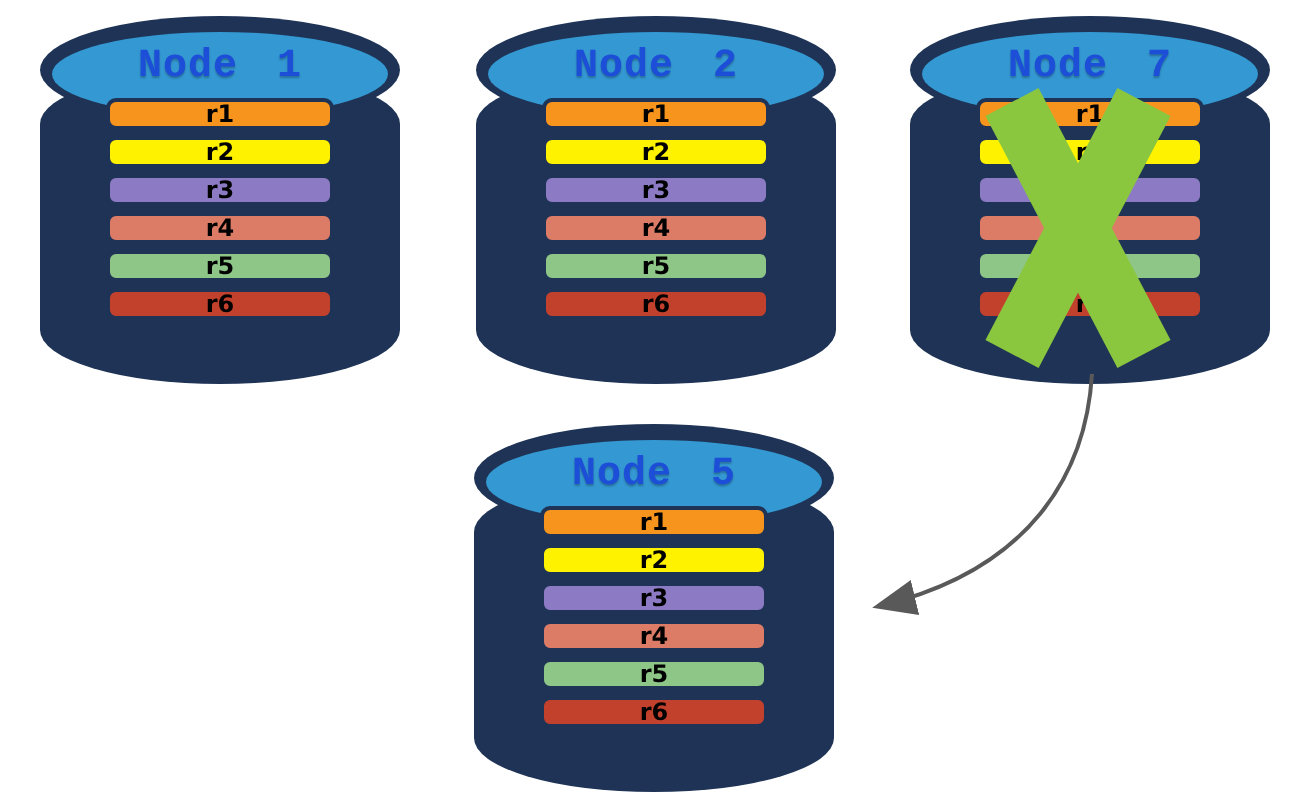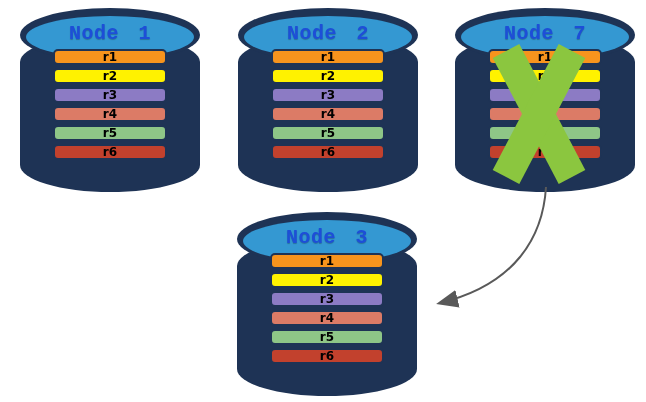--- a/index.html
+++ b/index.html
@@ -91,21 +91,21 @@
     <svg class="fail-x" width="96" height="132" viewBox="0 0 96 132">
       <line x1="15" y1="3" x2="81" y2="129" stroke-width="30" stroke="#8BC63F"></line>
       <line x1="81" y1="3" x2="15" y2="129" stroke-width="30" stroke="#8BC63F"></line>
     </svg>
   </div>
 
   <div class="cylinder" style="left:237px;top:212px">
     <div class="cyl-body" style="background: rgb(30, 51, 85);"></div>
     <div class="cyl-top" style="background: rgb(30, 51, 85);"></div>
     <div class="cyl-face" style="background: rgb(52, 152, 210);"></div>
-    <div class="cyl-title">Node 3</div>
+    <div class="cyl-title">Node 5</div>
     <div class="rows">
       <div class="row" style="background: rgb(247, 148, 29);">r1</div>
       <div class="row" style="background: rgb(255, 242, 0);">r2</div>
       <div class="row" style="background: rgb(140, 123, 196);">r3</div>
       <div class="row" style="background: rgb(220, 123, 102);">r4</div>
       <div class="row" style="background: rgb(142, 198, 135);">r5</div>
       <div class="row" style="background: rgb(194, 65, 45);">r6</div>
     </div>
   </div>
 

